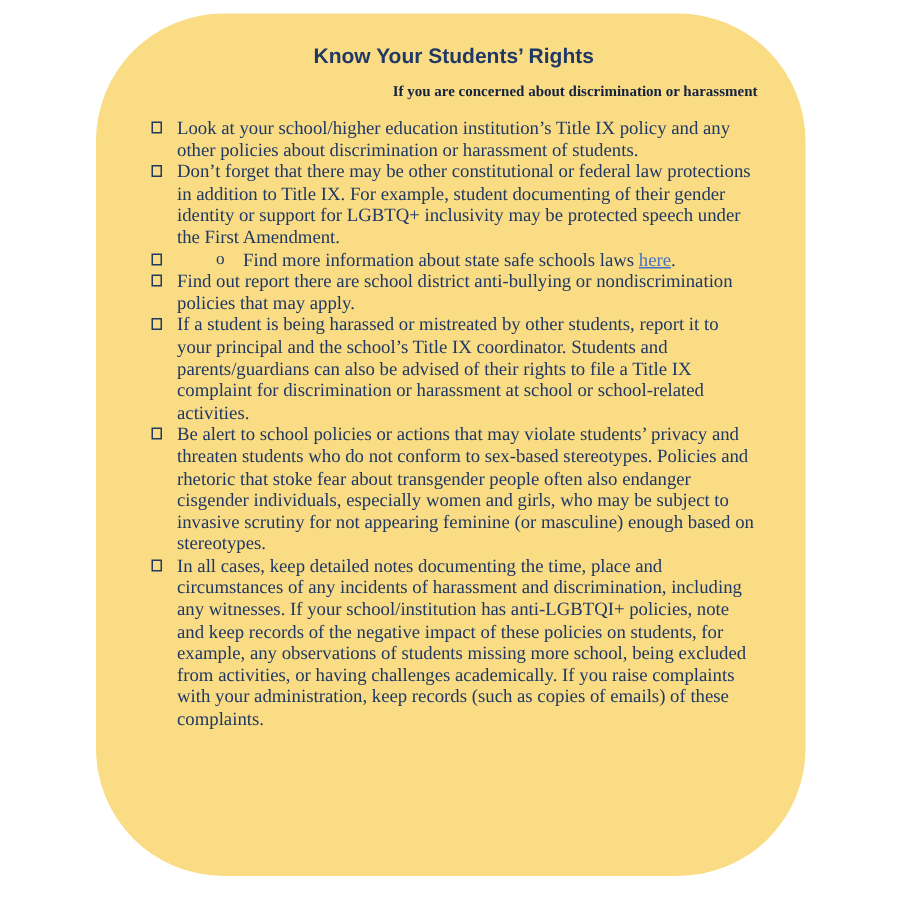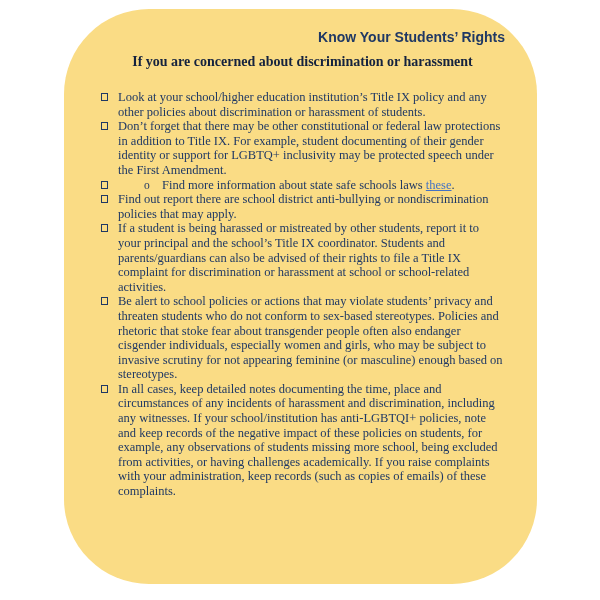--- a/index.html
+++ b/index.html
@@ -15,37 +15,37 @@
   body{font-family:"Liberation Serif", serif;}
   .card{
     position:absolute;
     left:64px; top:9px;
     width:473px; height:575px;
     background:var(--card-bg);
     border-radius:85px;
     padding:21px 32px 0 36px;
   }
   .title{
-    text-align:right;
+    text-align:center;
     font-family:"Liberation Sans", sans-serif;
     font-weight:bold;
     font-size:14px;
     line-height:15px;
     color:var(--title-color);
   }
   .subtitle{
     margin-top:9px;
-    text-align:center;
+    text-align:right;
     font-weight:bold;
-    font-size:14px;
+    font-size:10px;
     line-height:16px;
     color:var(--subtitle-color);
   }
   .list{
-    margin-top:20px;
+    margin-top:8px;
     list-style:none;
     width:403px;
     font-size:12.5px;
     line-height:14.6px;
     color:var(--body-color);
   }
   .item{
     position:relative;
     padding-left:18px;
   }
@@ -74,19 +74,19 @@
 <body>
 
 <div class="card">
   <div class="title">Know Your Students’ Rights</div>
   <div class="subtitle">
     <span>If you are concerned about discrimination or harassment</span><br>
   </div>
   <ul class="list" id="list">
       <li class="item"><span class="box"></span><span>Look at your school/higher education institution’s Title IX policy and any other policies about discrimination or harassment of students.</span></li>
       <li class="item"><span class="box"></span><span>Don’t forget that there may be other constitutional or federal law protections in addition to Title IX. For example, student documenting of their gender identity or support for LGBTQ+ inclusivity may be protected speech under the First Amendment.</span></li>
-      <li class="item"><span class="box"></span><div class="sub"><span class="smarker">o</span>Find more information about state safe schools laws <a class="link" href="#">these</a>.</div></li>
+      <li class="item"><span class="box"></span><div class="sub"><span class="smarker">o</span>Find more information about state safe schools laws <a class="link" href="#">here</a>.</div></li>
       <li class="item"><span class="box"></span><span>Find out report there are school district anti-bullying or nondiscrimination policies that may apply.</span></li>
       <li class="item"><span class="box"></span><span>If a student is being harassed or mistreated by other students, report it to your principal and the school’s Title IX coordinator. Students and parents/guardians can also be advised of their rights to file a Title IX complaint for discrimination or harassment at school or school-related activities.</span></li>
       <li class="item"><span class="box"></span><span>Be alert to school policies or actions that may violate students’ privacy and threaten students who do not conform to sex-based stereotypes. Policies and rhetoric that stoke fear about transgender people often also endanger cisgender individuals, especially women and girls, who may be subject to invasive scrutiny for not appearing feminine (or masculine) enough based on stereotypes.</span></li>
       <li class="item"><span class="box"></span><span>In all cases, keep detailed notes documenting the time, place and circumstances of any incidents of harassment and discrimination, including any witnesses. If your school/institution has anti-LGBTQI+ policies, note and keep records of the negative impact of these policies on students, for example, any observations of students missing more school, being excluded from activities, or having challenges academically. If you raise complaints with your administration, keep records (such as copies of emails) of these complaints.</span></li>
     </ul>
 </div>
 
 </body></html>

